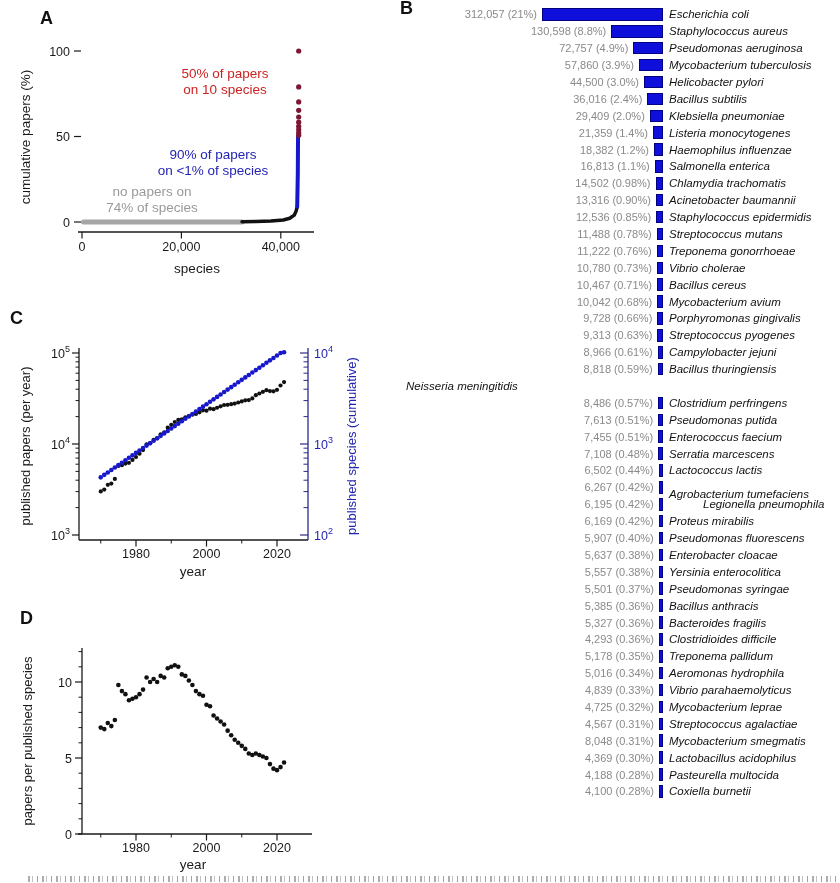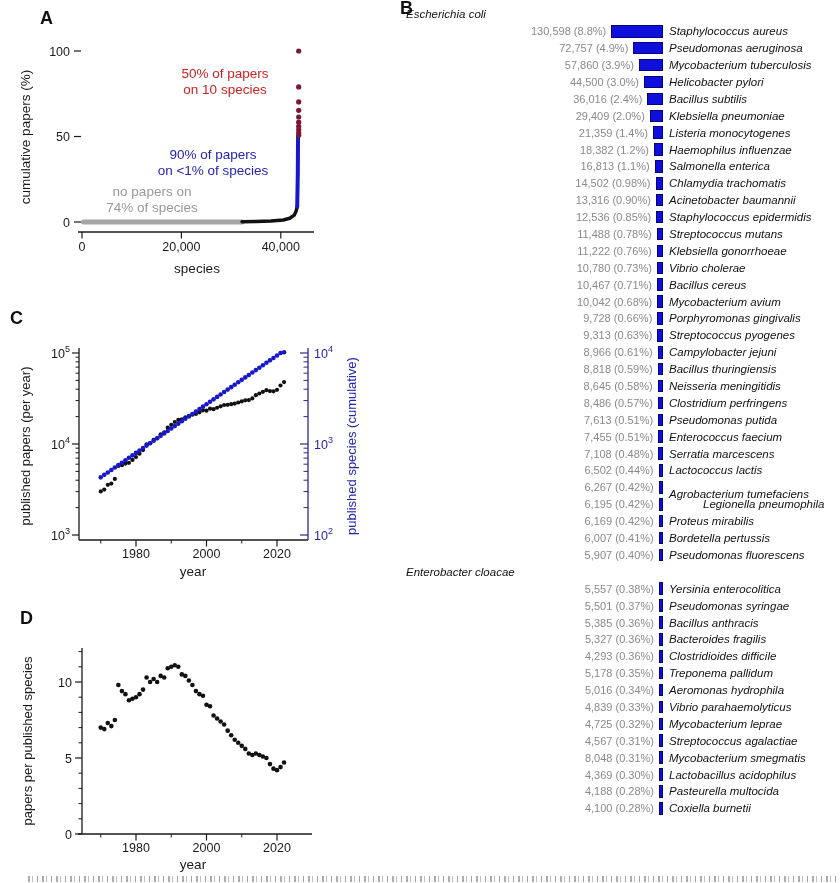--- a/index.html
+++ b/index.html
@@ -327,20 +327,24 @@
           <circle cx="280.525" cy="187.12" r="2.3" fill="#111111"></circle>
           <circle cx="284.04999999999995" cy="182.56" r="2.3" fill="#111111"></circle>
         </g>
       </svg>
   </div>
 
   <div class="panel" style="left:400px;top:0;width:440px;height:883px;">
     <div class="panel-letter" style="left:0px;top:-2px;">B</div>
     <div id="b-rows">
         <div class="b-row">
+          <div class="b-left">
+            <span class="b-num" style="color: rgb(138, 138, 138);">312,057 (21%)</span>
+            <div class="b-bar" style="width: 119px; background: rgb(15, 15, 220); border: 1px solid rgb(0, 0, 128);"></div>
+          </div>
           <span class="b-name" style="color: rgb(17, 17, 17);">Escherichia coli</span>
         </div>
         <div class="b-row">
           <div class="b-left">
             <span class="b-num" style="color: rgb(138, 138, 138);">130,598 (8.8%)</span>
             <div class="b-bar" style="width: 49.8px; background: rgb(15, 15, 220); border: 1px solid rgb(0, 0, 128);"></div>
           </div>
           <span class="b-name" style="color: rgb(17, 17, 17);">Staphylococcus aureus</span>
         </div>
         <div class="b-row">
@@ -425,21 +429,21 @@
             <span class="b-num" style="color: rgb(138, 138, 138);">11,488 (0.78%)</span>
             <div class="b-bar" style="width: 4.4px; background: rgb(15, 15, 220); border: 1px solid rgb(0, 0, 128);"></div>
           </div>
           <span class="b-name" style="color: rgb(17, 17, 17);">Streptococcus mutans</span>
         </div>
         <div class="b-row">
           <div class="b-left">
             <span class="b-num" style="color: rgb(138, 138, 138);">11,222 (0.76%)</span>
             <div class="b-bar" style="width: 4.3px; background: rgb(15, 15, 220); border: 1px solid rgb(0, 0, 128);"></div>
           </div>
-          <span class="b-name" style="color: rgb(17, 17, 17);">Klebsiella gonorrhoeae</span>
+          <span class="b-name" style="color: rgb(17, 17, 17);">Treponema gonorrhoeae</span>
         </div>
         <div class="b-row">
           <div class="b-left">
             <span class="b-num" style="color: rgb(138, 138, 138);">10,780 (0.73%)</span>
             <div class="b-bar" style="width: 4.1px; background: rgb(15, 15, 220); border: 1px solid rgb(0, 0, 128);"></div>
           </div>
           <span class="b-name" style="color: rgb(17, 17, 17);">Vibrio cholerae</span>
         </div>
         <div class="b-row">
           <div class="b-left">
@@ -477,24 +481,20 @@
           <span class="b-name" style="color: rgb(17, 17, 17);">Campylobacter jejuni</span>
         </div>
         <div class="b-row">
           <div class="b-left">
             <span class="b-num" style="color: rgb(138, 138, 138);">8,818 (0.59%)</span>
             <div class="b-bar" style="width: 3.4px; background: rgb(15, 15, 220); border: 1px solid rgb(0, 0, 128);"></div>
           </div>
           <span class="b-name" style="color: rgb(17, 17, 17);">Bacillus thuringiensis</span>
         </div>
         <div class="b-row">
-          <div class="b-left">
-            <span class="b-num" style="color: rgb(138, 138, 138);">8,645 (0.58%)</span>
-            <div class="b-bar" style="width: 3.3px; background: rgb(15, 15, 220); border: 1px solid rgb(0, 0, 128);"></div>
-          </div>
           <span class="b-name" style="color: rgb(17, 17, 17);">Neisseria meningitidis</span>
         </div>
         <div class="b-row">
           <div class="b-left">
             <span class="b-num" style="color: rgb(138, 138, 138);">8,486 (0.57%)</span>
             <div class="b-bar" style="width: 3.2px; background: rgb(15, 15, 220); border: 1px solid rgb(0, 0, 128);"></div>
           </div>
           <span class="b-name" style="color: rgb(17, 17, 17);">Clostridium perfringens</span>
         </div>
         <div class="b-row">
@@ -541,33 +541,30 @@
         </div>
         <div class="b-row">
           <div class="b-left">
             <span class="b-num" style="color: rgb(138, 138, 138);">6,169 (0.42%)</span>
             <div class="b-bar" style="width: 2.4px; background: rgb(15, 15, 220); border: 1px solid rgb(0, 0, 128);"></div>
           </div>
           <span class="b-name" style="color: rgb(17, 17, 17);">Proteus mirabilis</span>
         </div>
         <div class="b-row">
           <div class="b-left">
-            <span class="b-num" style="color: rgb(138, 138, 138);">6,007 (0.41%)</span>
-            <div class="b-bar" style="width: 2.3px; background: rgb(15, 15, 220); border: 1px solid rgb(0, 0, 128);"></div>
-          </div>
-          <span class="b-name" style="color: rgb(17, 17, 17);">Bordetella pertussis</span>
-        </div>
-        <div class="b-row">
-          <div class="b-left">
             <span class="b-num" style="color: rgb(138, 138, 138);">5,907 (0.40%)</span>
             <div class="b-bar" style="width: 2.3px; background: rgb(15, 15, 220); border: 1px solid rgb(0, 0, 128);"></div>
           </div>
           <span class="b-name" style="color: rgb(17, 17, 17);">Pseudomonas fluorescens</span>
         </div>
         <div class="b-row">
+          <div class="b-left">
+            <span class="b-num" style="color: rgb(138, 138, 138);">5,637 (0.38%)</span>
+            <div class="b-bar" style="width: 2.1px; background: rgb(15, 15, 220); border: 1px solid rgb(0, 0, 128);"></div>
+          </div>
           <span class="b-name" style="color: rgb(17, 17, 17);">Enterobacter cloacae</span>
         </div>
         <div class="b-row">
           <div class="b-left">
             <span class="b-num" style="color: rgb(138, 138, 138);">5,557 (0.38%)</span>
             <div class="b-bar" style="width: 2.1px; background: rgb(15, 15, 220); border: 1px solid rgb(0, 0, 128);"></div>
           </div>
           <span class="b-name" style="color: rgb(17, 17, 17);">Yersinia enterocolitica</span>
         </div>
         <div class="b-row">

